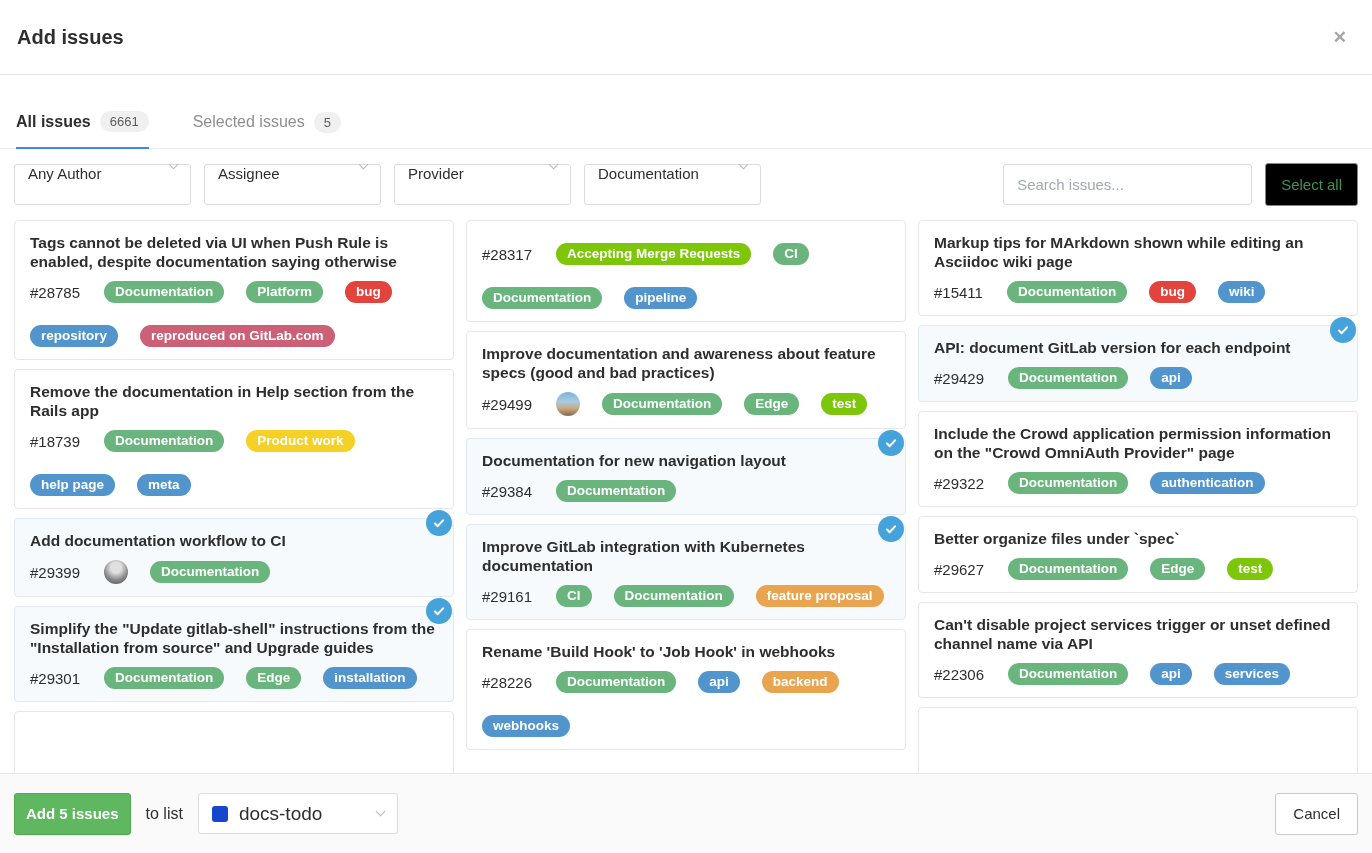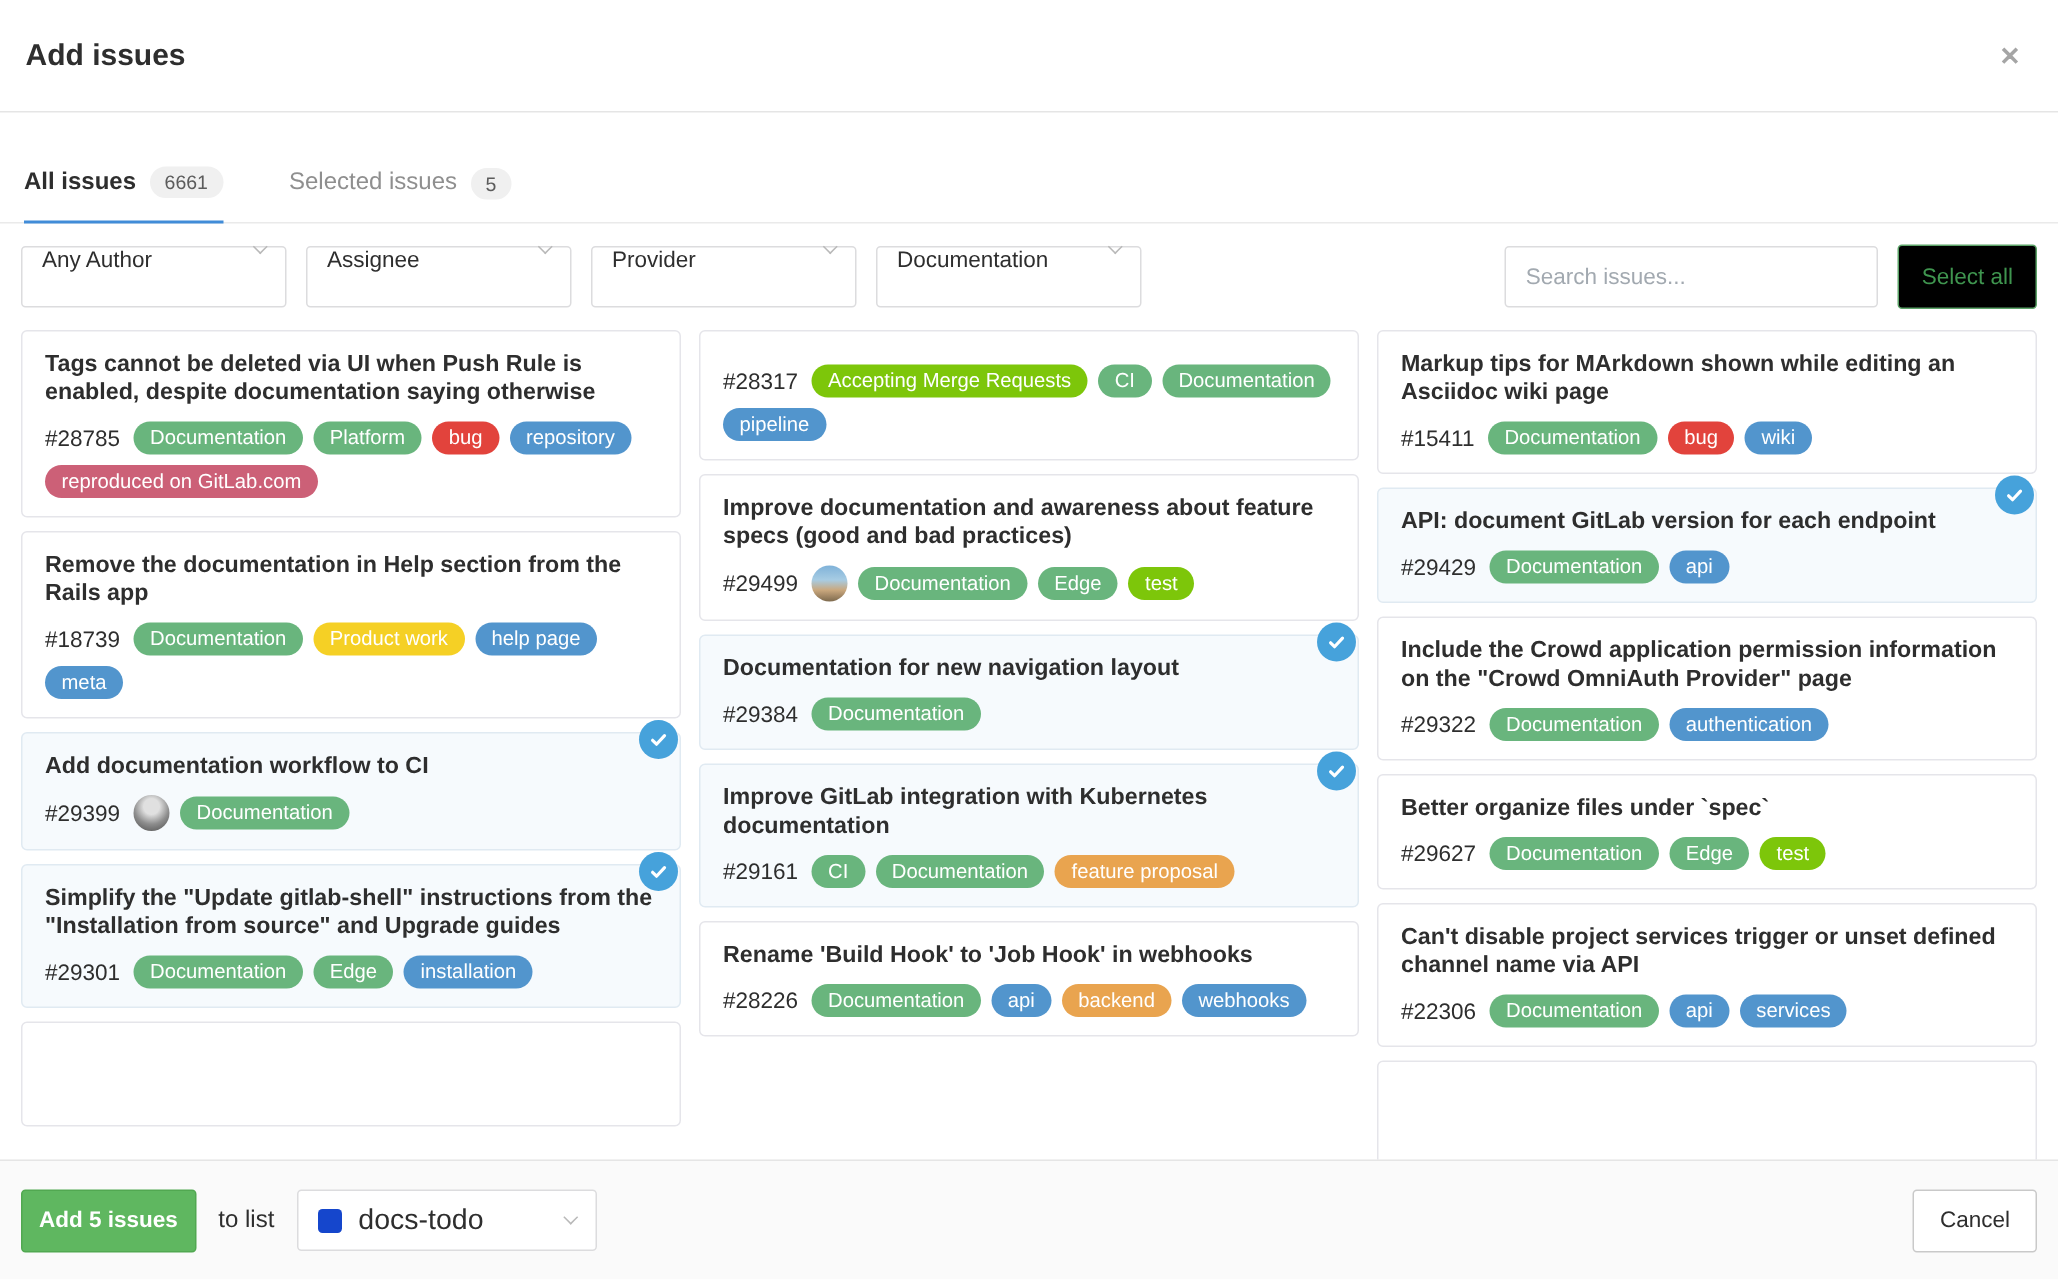--- a/index.html
+++ b/index.html
@@ -25,23 +25,23 @@
   .search-input { margin-left:auto; width:249px; height:41px; border:1px solid #dcdcde; border-radius:3px; padding:0 13px; font-size:15px; color:#2e2e2e; font-family:"Liberation Sans",sans-serif; }
   .search-input::placeholder { color:#a2a9b0; }
   .btn-select-all { height:43px; padding:0 15px; background:#000000; border:1px solid #5ca368; color:#3f954f; border-radius:3px; font-size:15px; cursor:pointer; font-family:"Liberation Sans",sans-serif; }
   
   .board { display:flex; gap:12px; padding:0 14px; height:565px; overflow:hidden; }
   .col { flex:1; display:flex; flex-direction:column; gap:9px; min-width:0; }
   .card { border:1px solid #e5e5ea; border-radius:4px; background:#fff; padding:12px 15px; position:relative; cursor:pointer; }
   .card.selected { background:#f6fafd; border-color:#e0eaf2; }
   .card.partial { height:70px; }
   .card-title { font-size:15.5px; font-weight:700; line-height:19px; color:#2e2e2e; }
-  .card-meta { display:flex; flex-wrap:wrap; align-items:center; gap:7px; margin-top:10px; }
+  .card-meta { display:flex; flex-wrap:wrap; align-items:center; gap:22px; margin-top:10px; }
   .issue-id { font-size:15px; color:#2e2e2e; margin-right:2px; }
-  .label { color:#fff; border-radius:12px; padding:3px 11px; font-size:13.5px; line-height:16px; white-space:nowrap; }
+  .label { color:#fff; border-radius:12px; padding:3px 11px; font-size:13.5px; line-height:16px; white-space:nowrap;font-weight:bold; }
   .check { position:absolute; top:-9px; right:1px; width:26px; height:26px; border-radius:50%; background:#46a2db;
            display:flex; align-items:center; justify-content:center; }
   .avatar { width:24px; height:24px; border-radius:50%; flex:none; }
   .avatar-gray  { background:radial-gradient(circle at 50% 32%, #e0e0e0 0 26%, #8d8d8d 58%, #4a4a4a 100%); }
   .avatar-photo { background:linear-gradient(180deg,#7fb2d9 0%, #a7cce3 40%, #caa87e 68%, #7e6а4e 100%);
                   background:linear-gradient(180deg,#7fb2d9 0%, #a7cce3 40%, #caa87e 68%, #7e6a4e 100%); }
   
   .footer { position:absolute; left:0; right:0; bottom:0; height:80px; background:#fafafa; border-top:1px solid #e5e5e5;
             display:flex; align-items:center; padding:0 14px; gap:15px; }
   .btn-add { background:#5fb760; border:1px solid #51a851; color:#fff; font-weight:700; font-size:15px; height:42px; padding:0 11px; border-radius:3px; cursor:pointer; font-family:"Liberation Sans",sans-serif; }

